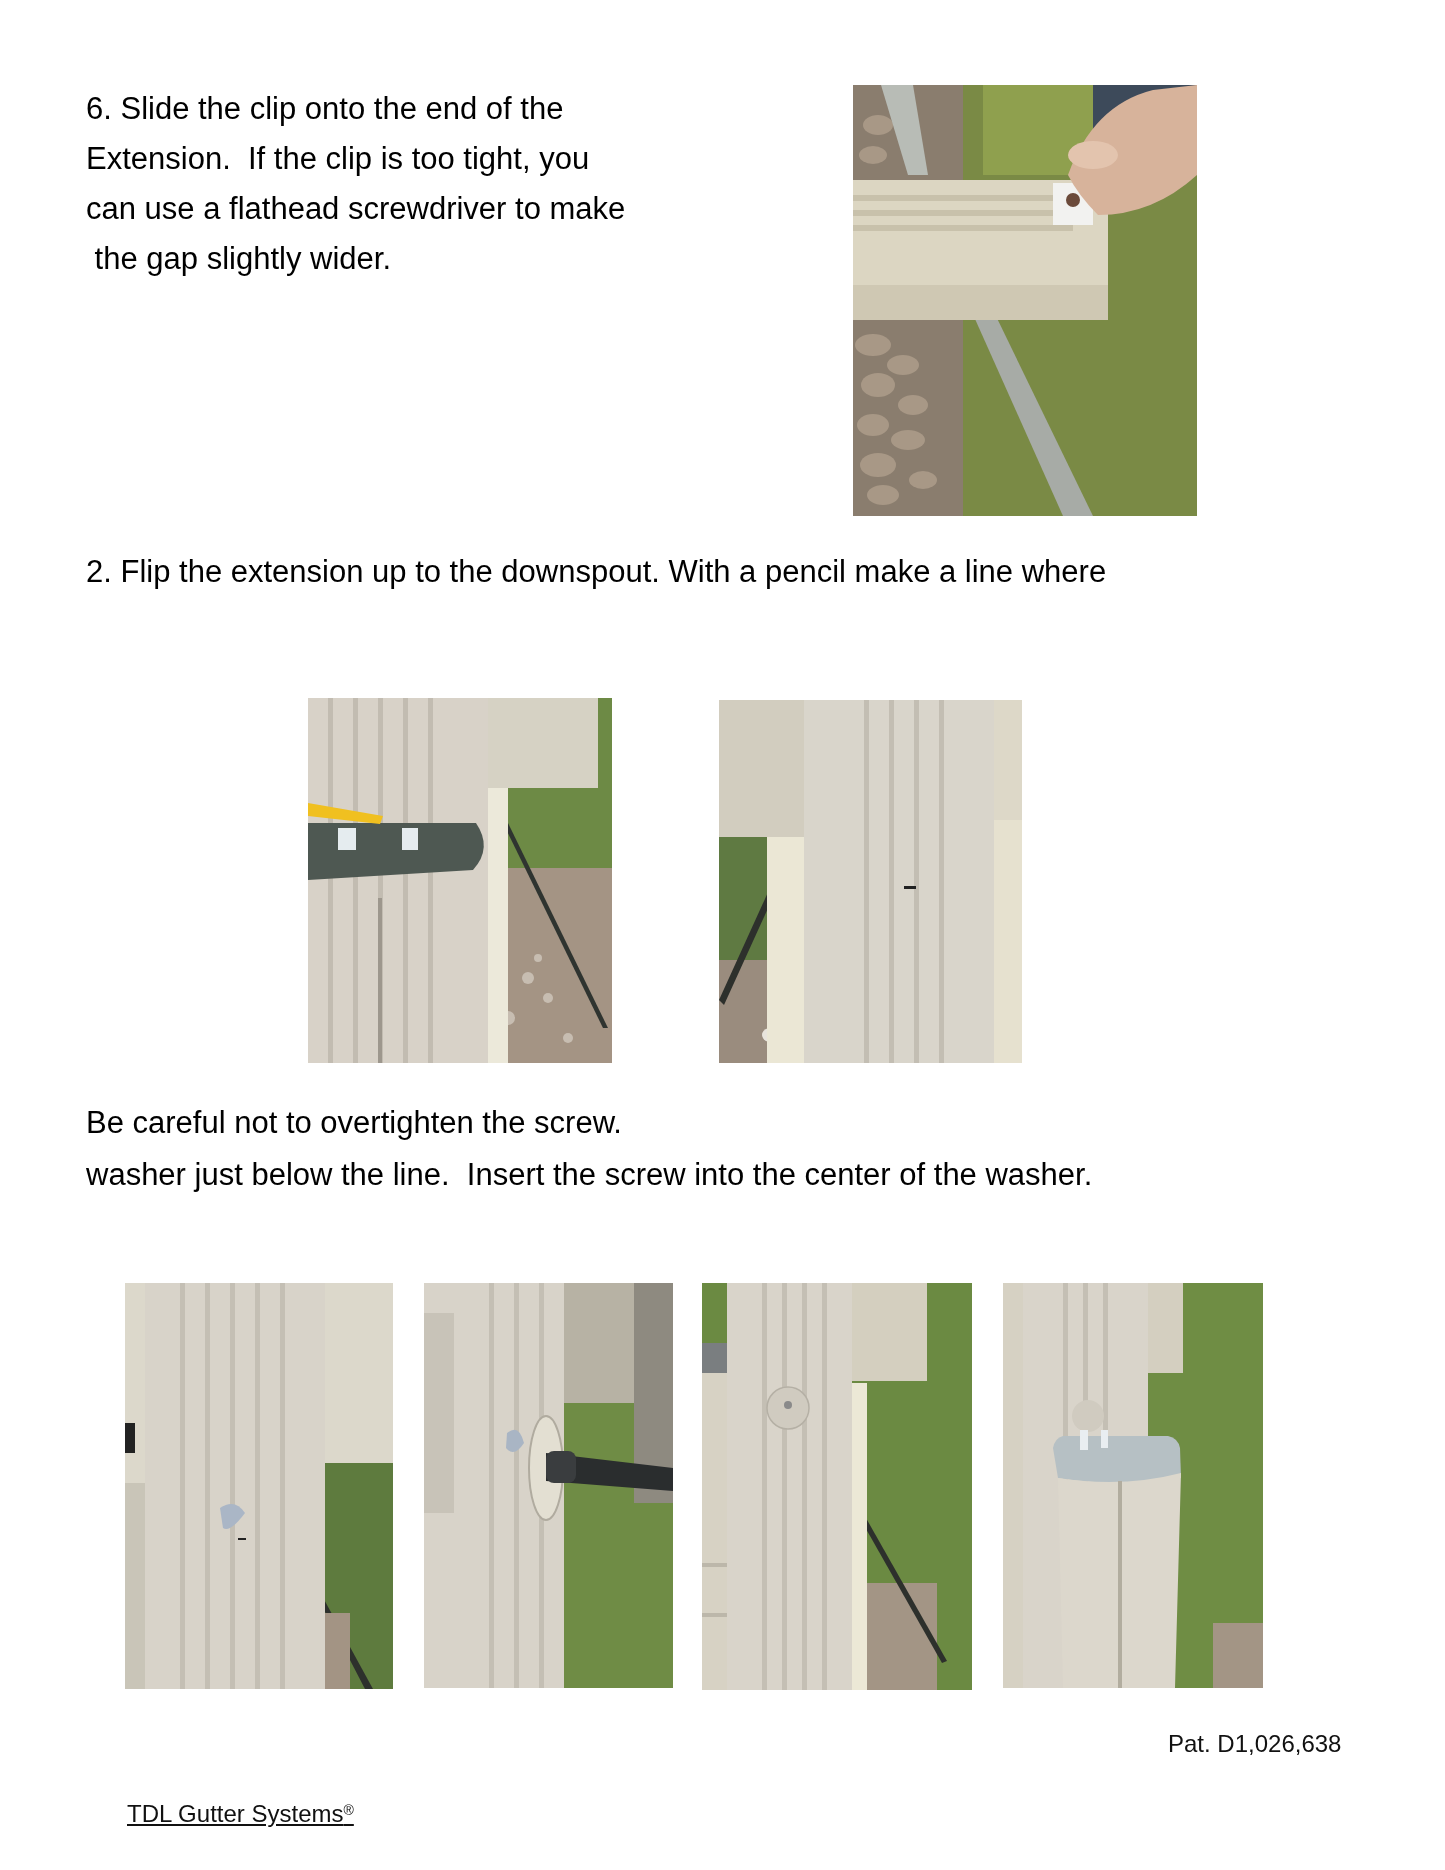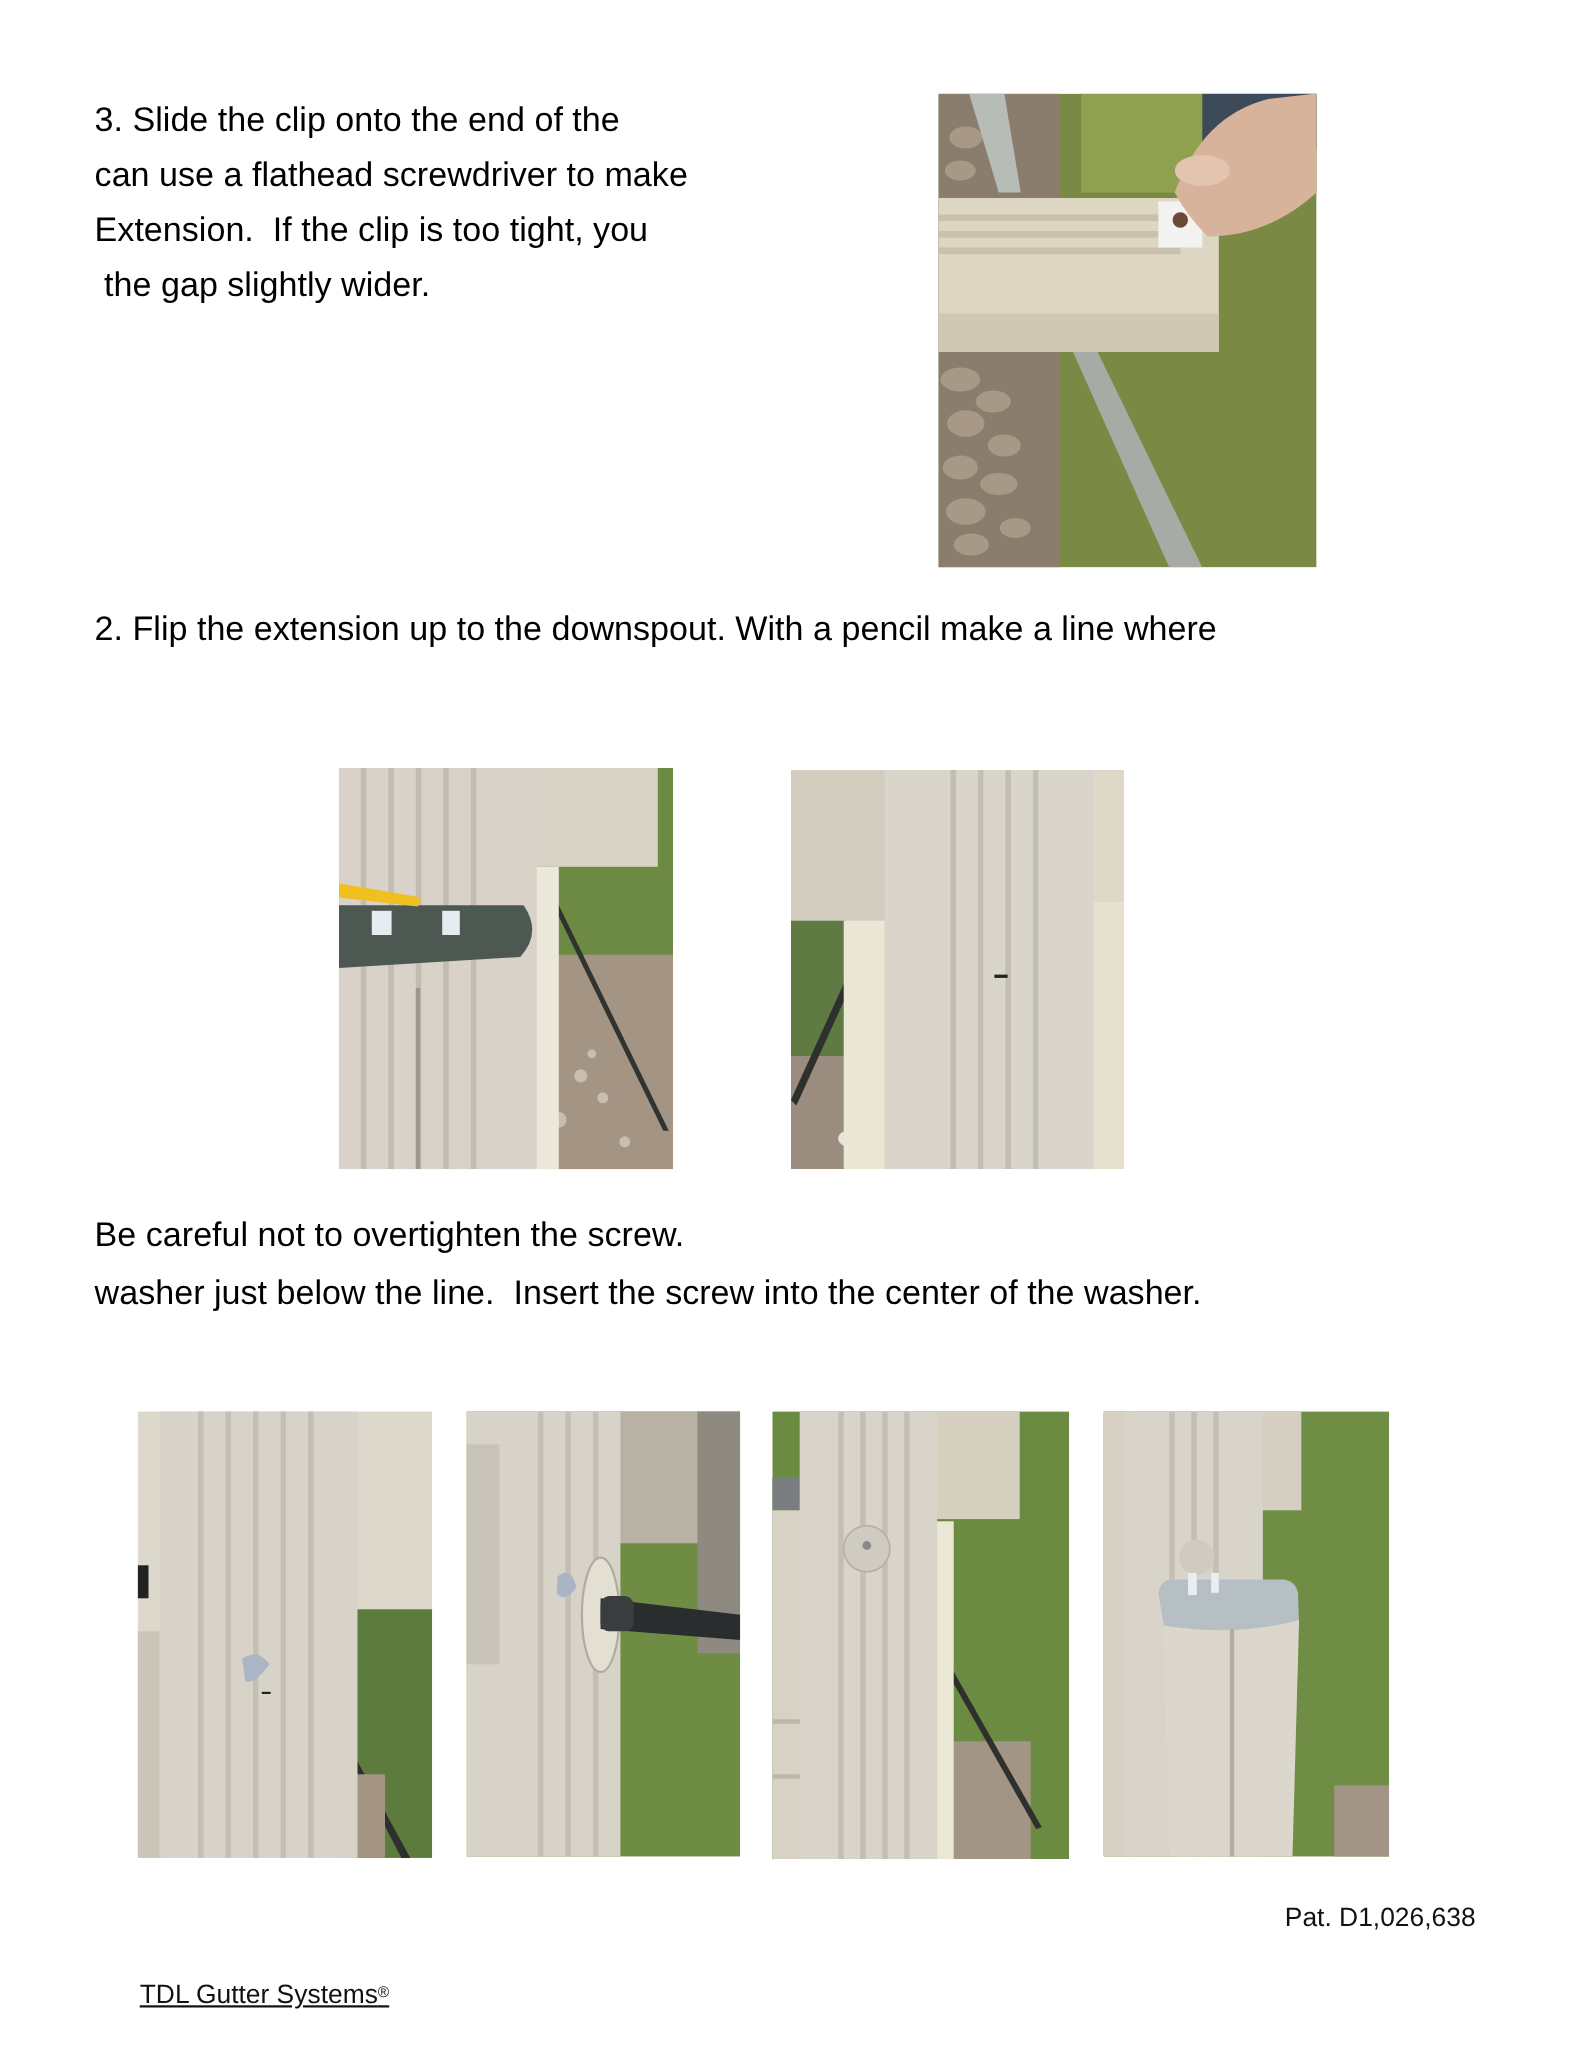--- a/index.html
+++ b/index.html
@@ -9,23 +9,23 @@
   .text-block .line { display:block; white-space:pre; }
   .photo { position:absolute; overflow:hidden; }
   .photo svg { display:block; width:100%; height:100%; }
   .footer { position:absolute; font-size:24px; color:#111; }
   .footer sup { font-size:14px; vertical-align:top; position:relative; top:2px; }
 </style>
 </head>
 <body>
 
 <div class="text-block" style="left:86px; top:84px;">
-  <span class="line">3. Slide the clip onto the end of the</span>
+  <span class="line">6. Slide the clip onto the end of the</span>
+  <span class="line">Extension.  If the clip is too tight, you</span>
   <span class="line">can use a flathead screwdriver to make</span>
-  <span class="line">Extension.  If the clip is too tight, you</span>
   <span class="line"> the gap slightly wider.</span>
 </div>
 
 <div class="photo" style="left:853px; top:85px; width:344px; height:431px;" title="Clip attached to end of extension held in hand over grass and rocks">
   <svg viewBox="0 0 344 431" preserveAspectRatio="none">
     <rect width="344" height="431" fill="#7a8a45"></rect>
     <rect x="0" y="0" width="110" height="431" fill="#8a7d6e"></rect>
     <g fill="#a89886">
       <ellipse cx="20" cy="260" rx="18" ry="11"></ellipse>
         <ellipse cx="50" cy="280" rx="16" ry="10"></ellipse>

